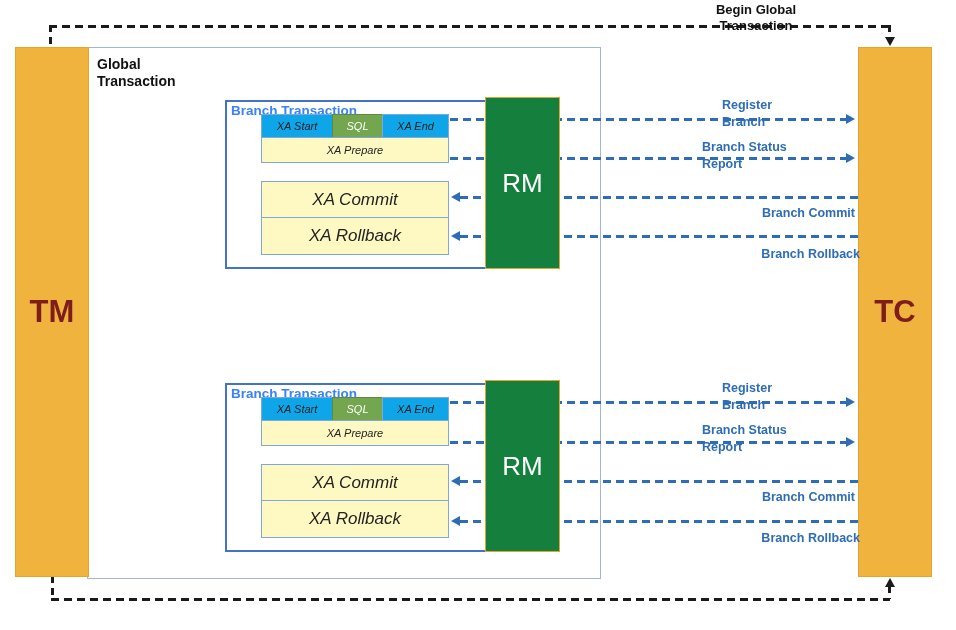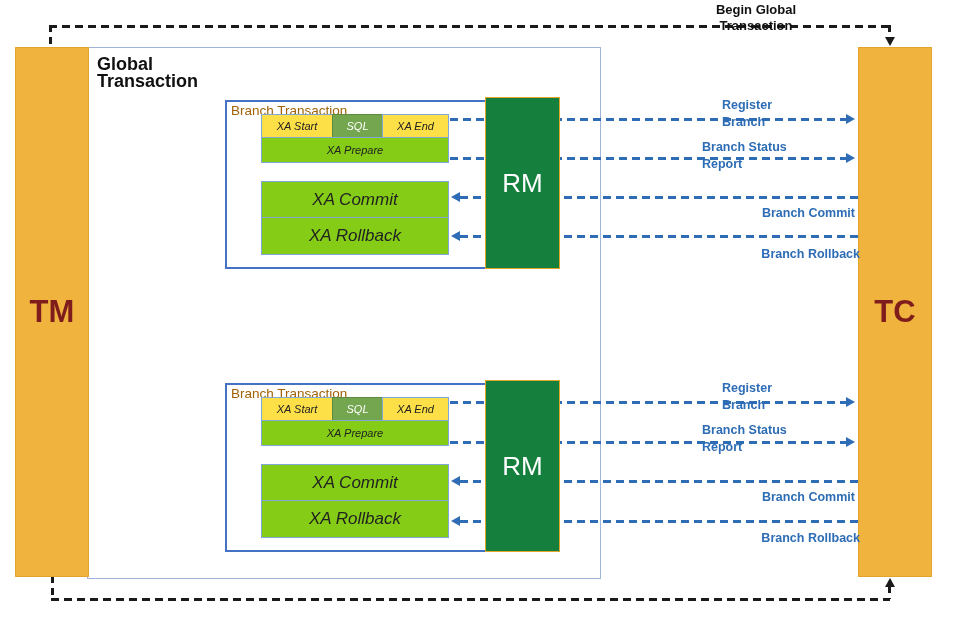--- a/index.html
+++ b/index.html
@@ -19,39 +19,39 @@
   .rm{
     background:#15803d;border:1px solid #E2A62F;
     display:flex;align-items:center;justify-content:center;
     color:#ffffff;font-weight:normal;font-size:26px;z-index:6;
   }
 
   .global-box{
     border:1px solid #9FB6DA;background:#ffffff;z-index:1;
   }
   .global-label{
-    font-weight:bold;font-size:18px;color:#111;line-height:17px;z-index:2;
+    font-weight:bold;font-size:14px;color:#111;line-height:17px;z-index:2;
   }
 
   .branch-box{
     border:2px solid #4472C4;background:#ffffff;z-index:3;
   }
   .branch-title{
-    position:absolute;left:4px;top:1px;font-weight:normal;font-size:13.5px;color:#a16207;white-space:nowrap;
+    position:absolute;left:4px;top:1px;font-weight:bold;font-size:13.5px;color:#3b82f6;white-space:nowrap;
   }
   .xa-row{position:absolute;display:flex;}
   .xa-cell{
-    border:1px solid #7FA8D9;background:#fde047;color:#222;
+    border:1px solid #7FA8D9;background:#0ea5e9;color:#222;
     font-style:italic;font-size:11px;display:flex;align-items:center;justify-content:center;
     box-sizing:border-box;
   }
   .xa-cell + .xa-cell{margin-left:-1px;}
   .xa-sql{background:#74A64F;color:#ffffff;border-color:#5E8A3F;}
   .xa-wide{
-    position:absolute;border:1px solid #7FA8D9;background:#84cc16;color:#222;
+    position:absolute;border:1px solid #7FA8D9;background:#fef9c3;color:#222;
     font-style:italic;font-size:17px;display:flex;align-items:center;justify-content:center;
     box-sizing:border-box;
   }
 
   
   .dash-h-blue{height:3px;background:repeating-linear-gradient(90deg,#2E6DB5 0 8px,transparent 8px 13px);z-index:5;}
   .dash-h-black{height:3px;background:repeating-linear-gradient(90deg,#1A1A1A 0 8px,transparent 8px 13px);z-index:1;}
   .dash-v-black{width:3px;background:repeating-linear-gradient(180deg,#1A1A1A 0 7px,transparent 7px 12px);z-index:1;}
 
   .arr{width:0;height:0;z-index:5;}

